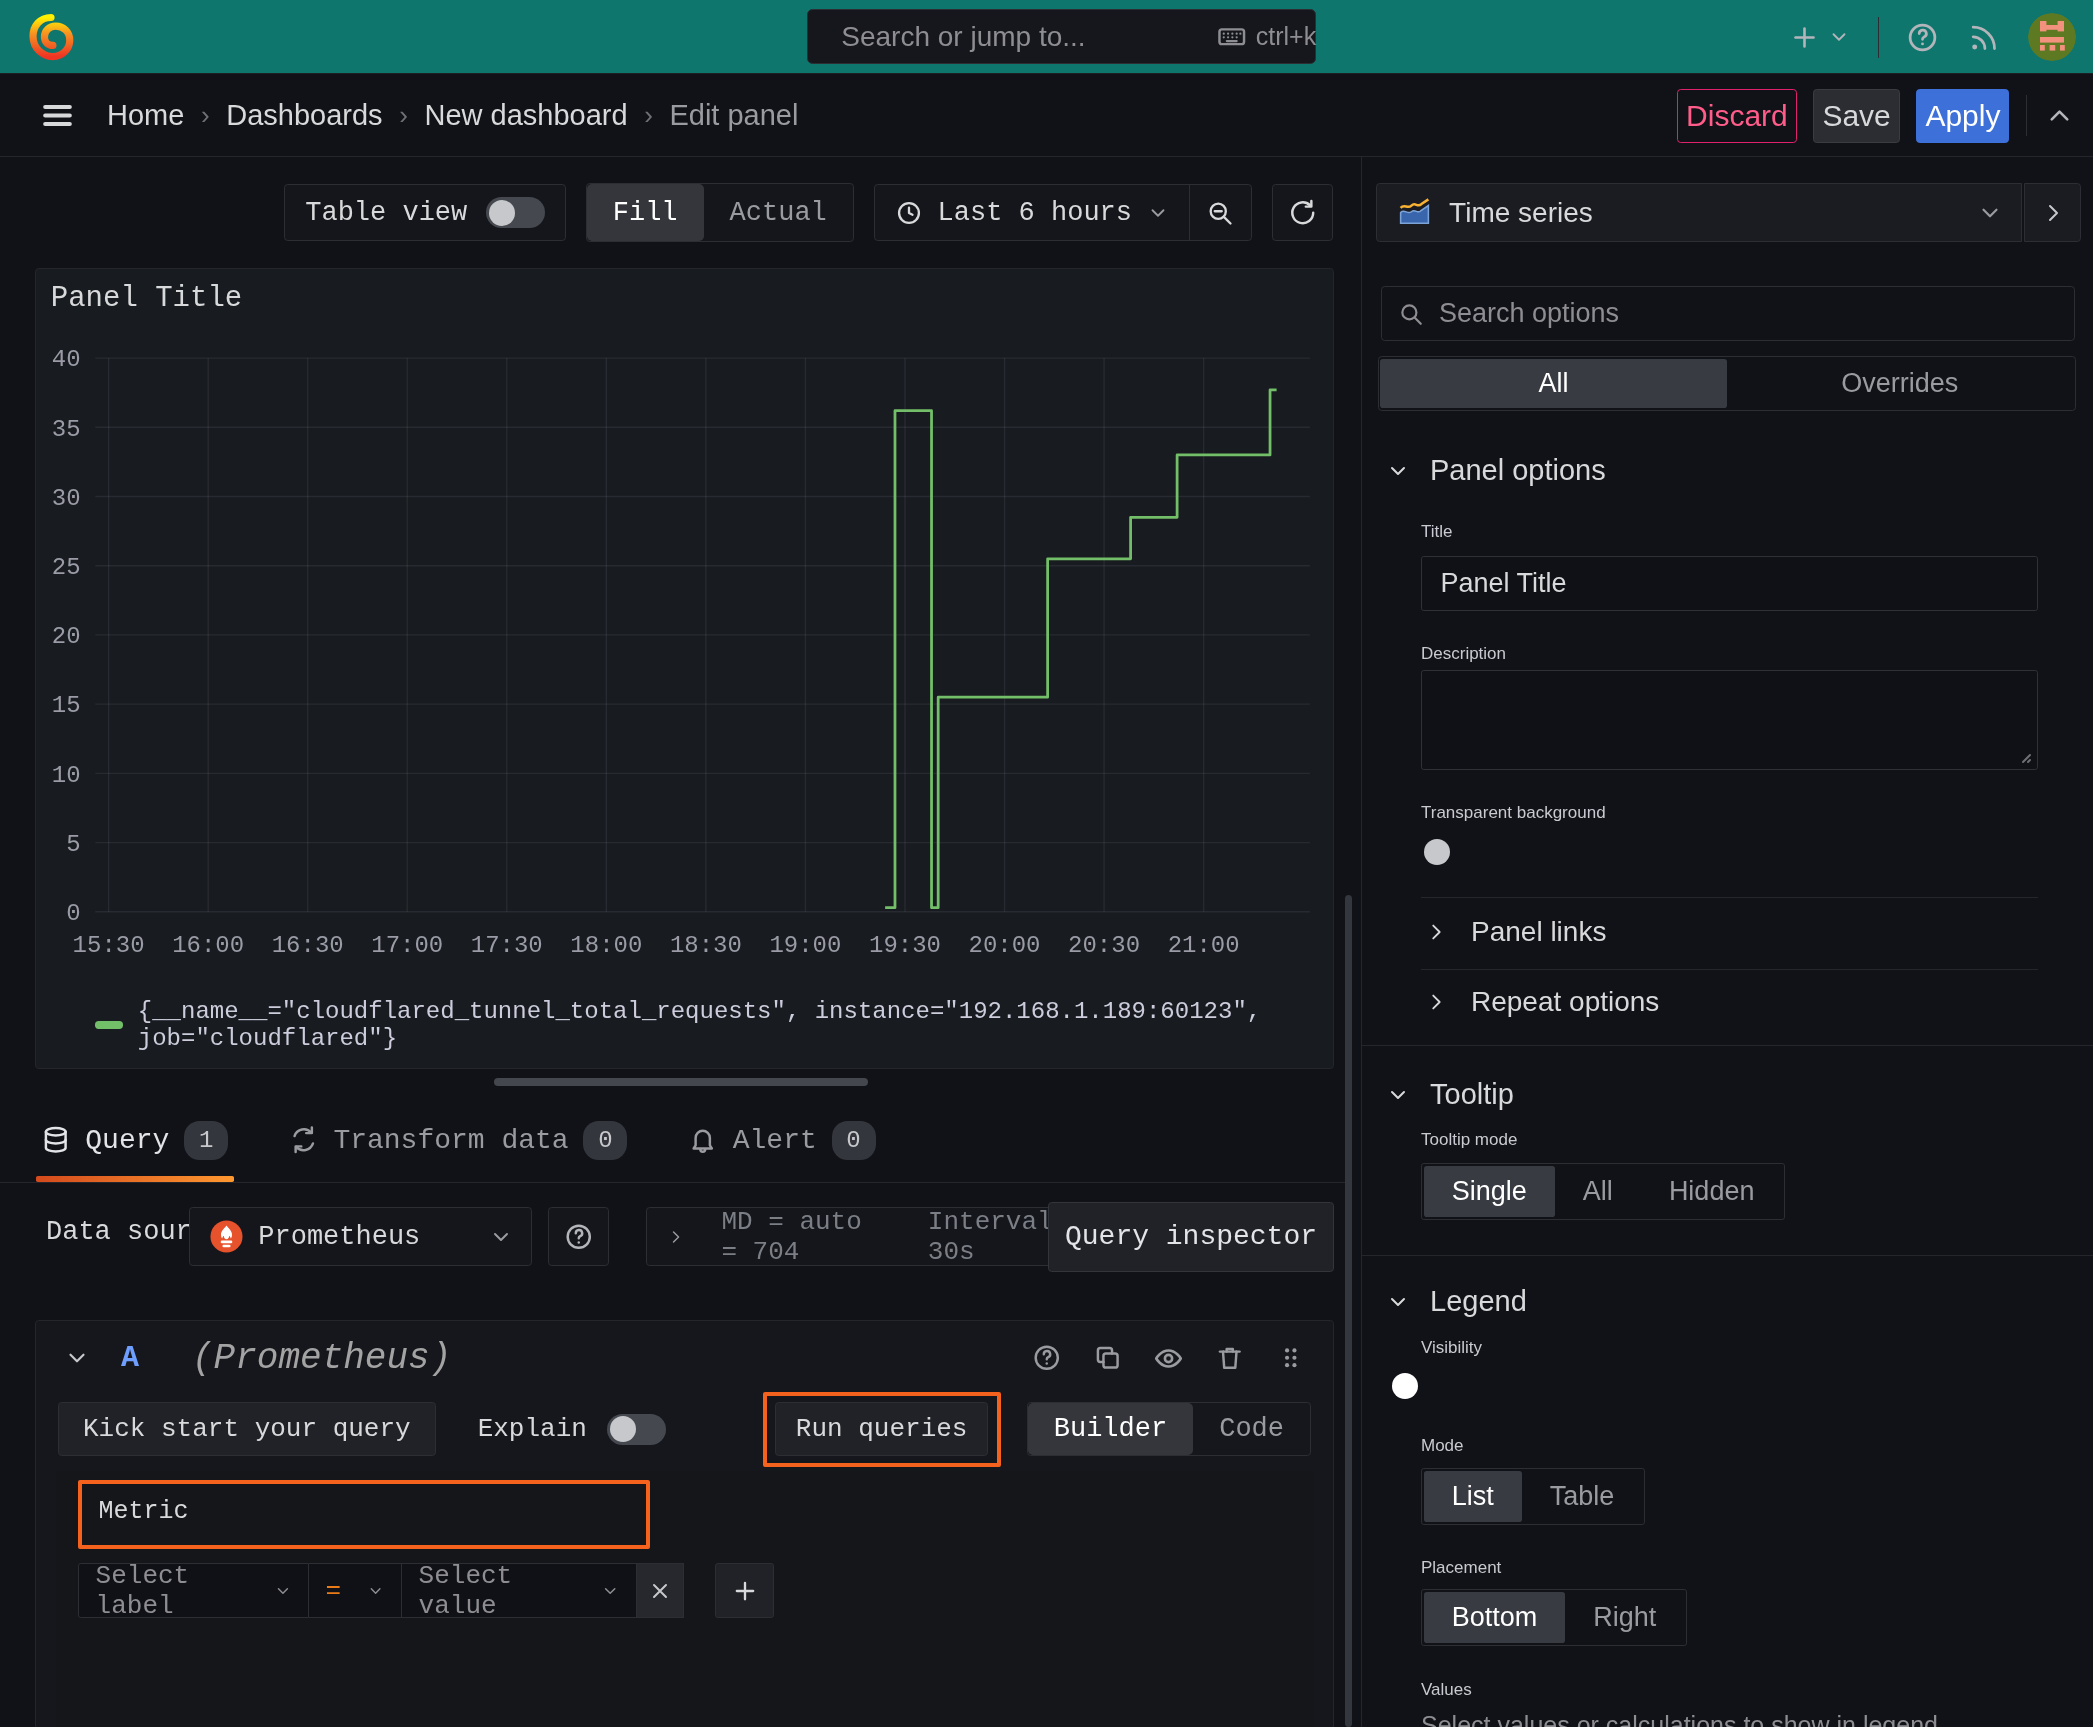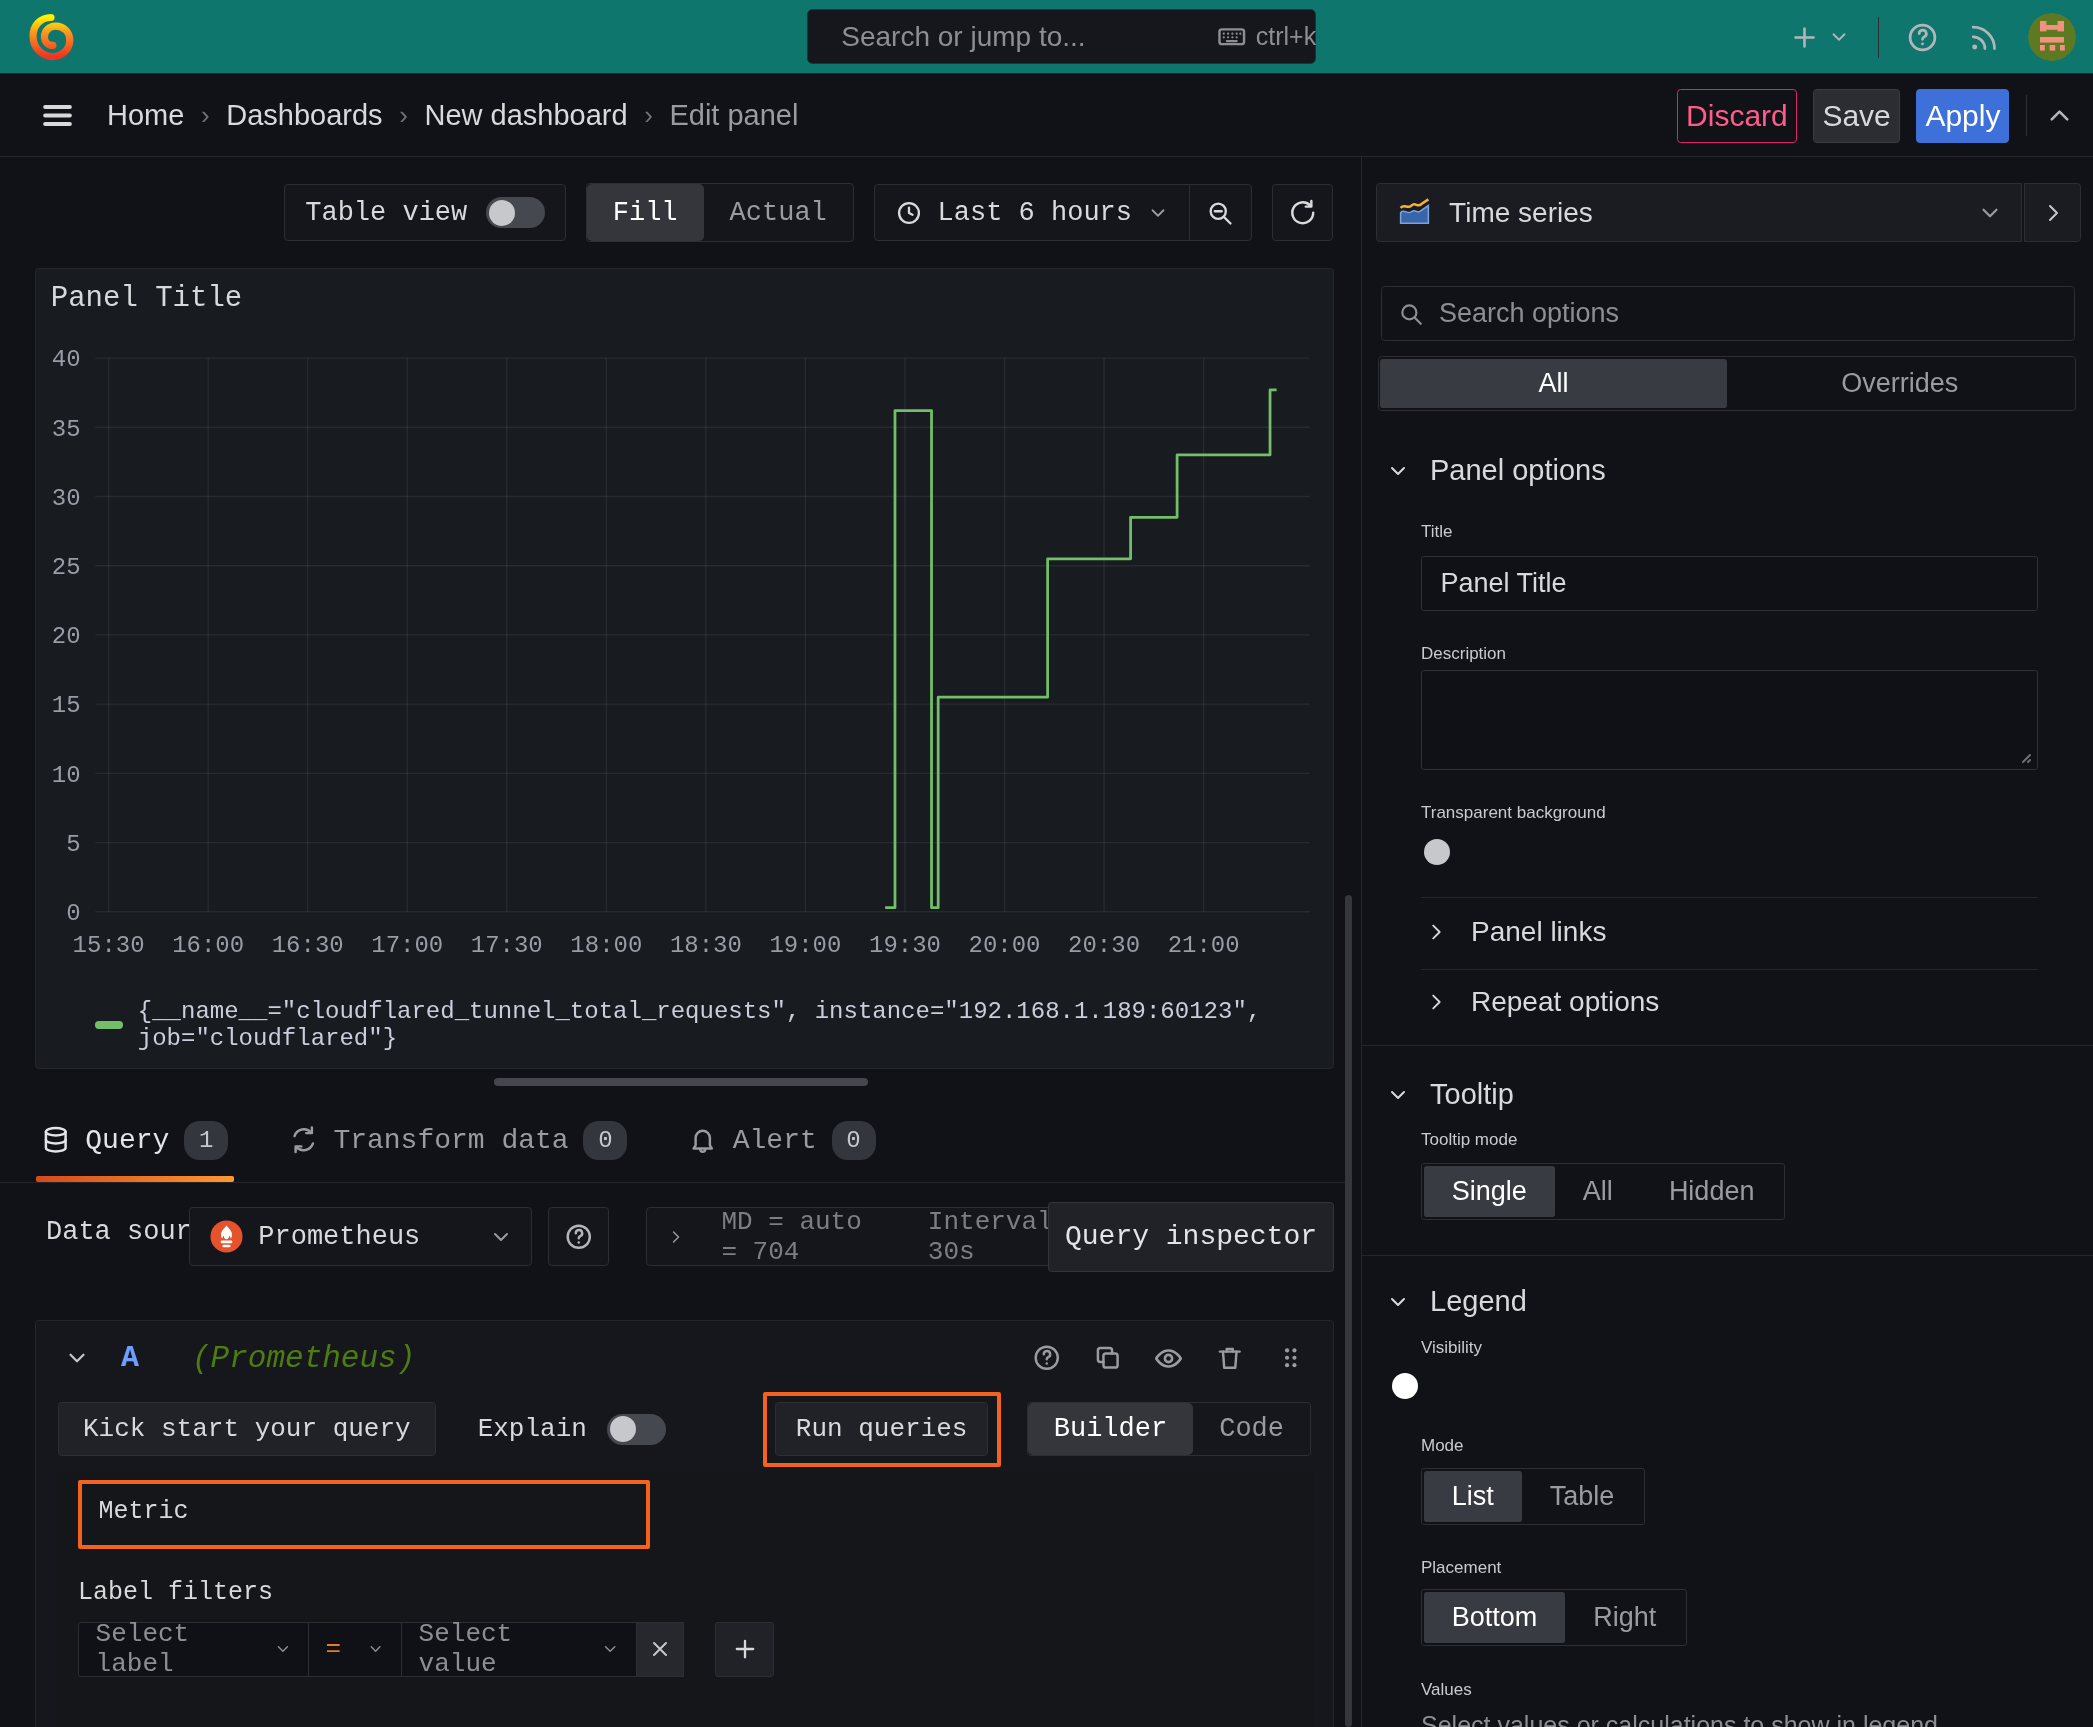--- a/index.html
+++ b/index.html
@@ -71,21 +71,21 @@
   #ds-select { position:absolute; left:189px; top:7.4px; width:343px; height:59px; padding:0 18.5px; }
   #ds-select .spacer { flex:1; }
   #ds-help { position:absolute; left:548px; top:7.4px; width:61px; height:59px; border:0.9px solid #2c2e33; border-radius:3.7px; background:#15161b; display:flex; align-items:center; justify-content:center; color:#b4b5ba; cursor:pointer; }
   #ds-stats { position:absolute; left:646px; top:7.4px; width:461px; height:59px; border:0.9px solid #2c2e33; border-radius:3.7px; background:#14161b; display:flex; align-items:center; gap:37px; padding:0 20px; color:#7b7e85; font-size:26px; }
   #qi-btn { position:absolute; left:1048px; top:1.8px; width:286px; height:70px; background:#202227; border:0.9px solid #33353a; border-radius:3.7px; display:flex; align-items:center; justify-content:center; font-size:28px; color:#e3e4e8; cursor:pointer; z-index:2; }
 
   
   #qcard { position:absolute; left:35px; top:1163px; width:1299px; height:408px; background:#16171c; border:0.9px solid #25262b; border-radius:3.7px 3.7px 0 0; }
   #q-header { position:absolute; left:0; top:0; width:100%; height:74px; display:flex; align-items:center; padding:0 28px; gap:31px; }
   #q-ref { color:#6e9fff; font-size:30px; font-weight:600; }
-  #q-dsname { color:#4d7c0f; font-size:31px; font-style:italic; margin-left:22px; }
+  #q-dsname { color:#a3a3a3; font-size:36px; font-style:italic; margin-left:22px; }
   #q-header .spacer { flex:1; }
   #q-header .qicon { color:#9a9ba0; cursor:pointer; }
   #q-toolbar { position:absolute; left:0; top:74px; width:100%; height:68px; display:flex; align-items:center; padding:0 22px; }
   .btn-sec { height:54px; background:#202227; border:0.9px solid #2c2e33; border-radius:3.7px; color:#d8d9da; font-size:26px; display:flex; align-items:center; padding:0 24px; cursor:pointer; }
   #explain-wrap { display:flex; align-items:center; gap:20px; margin-left:42px; color:#d8d9da; font-size:26px; }
   #q-toolbar .spacer { flex:1; }
   .annotate { border:4.6px solid #f4621e; border-radius:2px; }
   #runq-annot { padding:6.5px 8.3px; margin-right:26px; }
   #q-body { position:absolute; left:20px; top:150px; width:1258px; height:258px; background:#141619; padding:9.2px 22px; }
   #metric-annot { width:572px; padding:5.5px 16.6px 18.5px 16.6px; }
@@ -490,21 +490,20 @@
       </div>
       <div class="tool-box seg" style="height:54px;background:#16171c">
         <div class="on">Builder</div>
         <div>Code</div>
       </div>
     </div>
     <div id="q-body">
       <div class="annotate" id="metric-annot">
         <div class="field-label">Metric</div>
       </div>
-      <div class="field-label" id="lf-label">Label filters</div>
       <div id="lf-row">
         <div class="lf-select" style="width:231px;border-radius:2.8px 0 0 2.8px">
           <span>Select label</span>
             <span class="spacer"></span>
           <svg class="ic" width="22" height="22" viewBox="0 0 24 24">
               <use href="#i-chev-down"></use>
             </svg>
         </div>
         <div class="lf-select" style="width:93px;border-left:none">
           <span id="lf-op">=</span>

